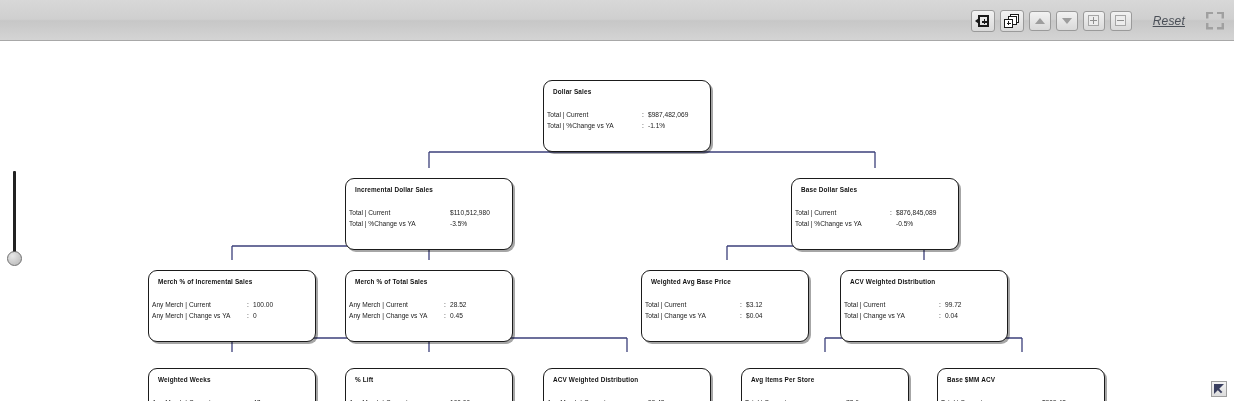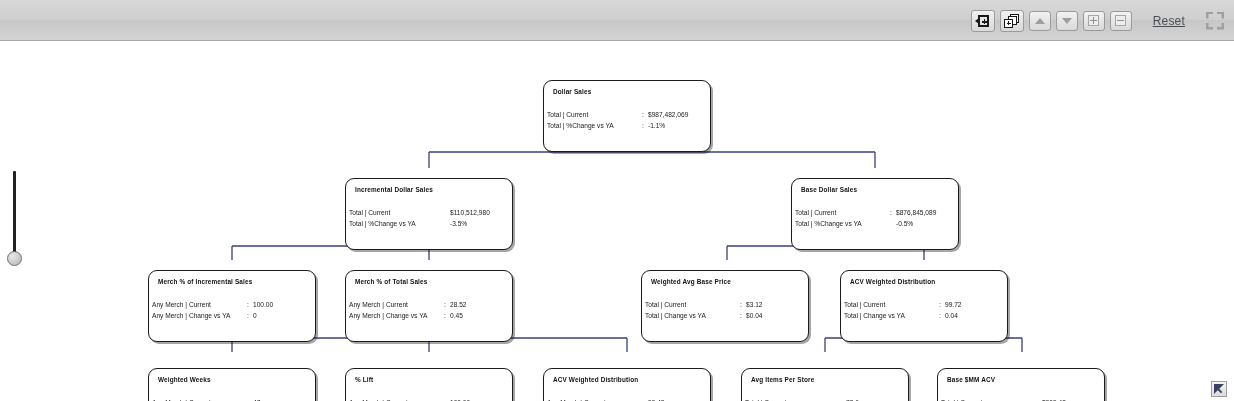--- a/index.html
+++ b/index.html
@@ -16,20 +16,21 @@
     background: #ffffff;
     overflow: hidden;
   }
 
   
   #toolbar {
     position: absolute; left: 0; top: 0;
     width: 1234px; height: 41px;
     background: linear-gradient(to bottom, #d8d8d8 0%, #cfcfcf 48%, #c7c7c7 52%, #d4d4d4 100%);
     border-bottom: 1px solid #a8a8a8;
+    font-style: italic;
   }
   #toolbar-right {
     position: absolute; right: 6px; top: 0;
     height: 41px;
     display: flex; align-items: center; gap: 5px;
   }
   .tb-btn {
     width: 22px; height: 20px;
     border: 1px solid #9a9a9a;
     border-radius: 3px;

